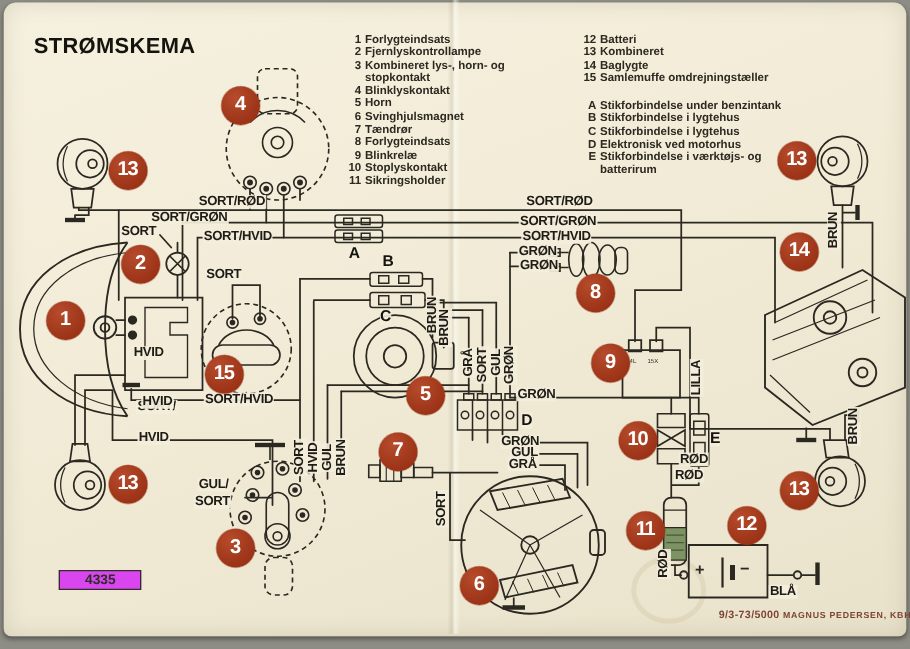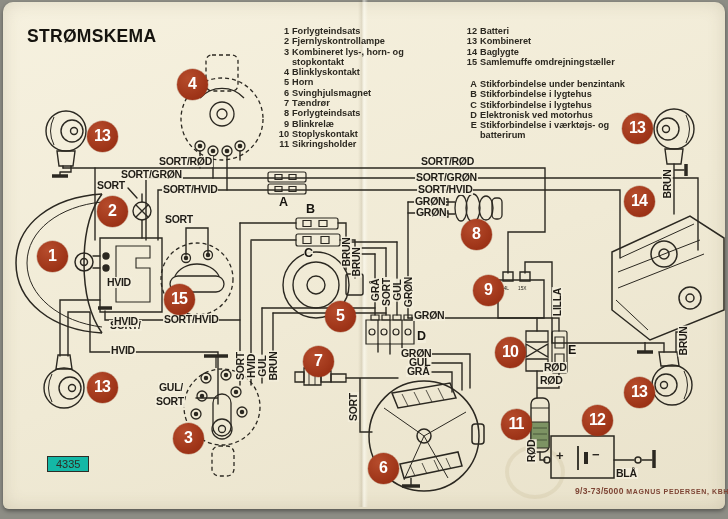--- a/index.html
+++ b/index.html
@@ -21,22 +21,22 @@
   .badge{position:absolute;width:31px;height:31px;border-radius:50%;
     background:radial-gradient(circle at 36% 30%,#b64c2c,#9c3216 72%);
     color:#fff;font-weight:700;font-size:16px;letter-spacing:-1px;
     display:flex;align-items:center;justify-content:center;z-index:6;
     box-shadow:0 0 0 .5px rgba(120,40,15,.4)}
   .wl{position:absolute;font-weight:700;font-size:10.5px;letter-spacing:-.3px;line-height:1;
     color:#1f1c16;background:rgba(243,238,220,.93);padding:0 1px;white-space:nowrap;z-index:5}
   .wl.rot{transform:translate(-50%,-50%) rotate(-90deg)}
   .cl{position:absolute;font-weight:700;font-size:12.5px;line-height:1;color:#17140f;
     background:rgba(243,238,220,.9);z-index:5}
-  .stamp{position:absolute;left:47px;top:456px;border:1.7px solid #2e2d26;background:#14b8a6;
-    padding:0 8px;font-size:11px;font-weight:400;line-height:14px;color:#2e2d26}
+  .stamp{position:absolute;left:47px;top:456px;border:1.7px solid #2e2d26;background:#d946ef;
+    padding:0 20px;font-size:11px;font-weight:700;line-height:14px;color:#2e2d26}
   .footer{position:absolute;left:575px;top:486px;font-size:8.5px;font-weight:700;
     color:#7d4434;letter-spacing:.3px;white-space:nowrap}
   .footer .printer{font-size:7px;letter-spacing:.6px}
   svg{position:absolute;left:0;top:0;z-index:2}
   svg *{vector-effect:non-scaling-stroke}
 </style>
 </head>
 <body>
 
 <div id="stage">

